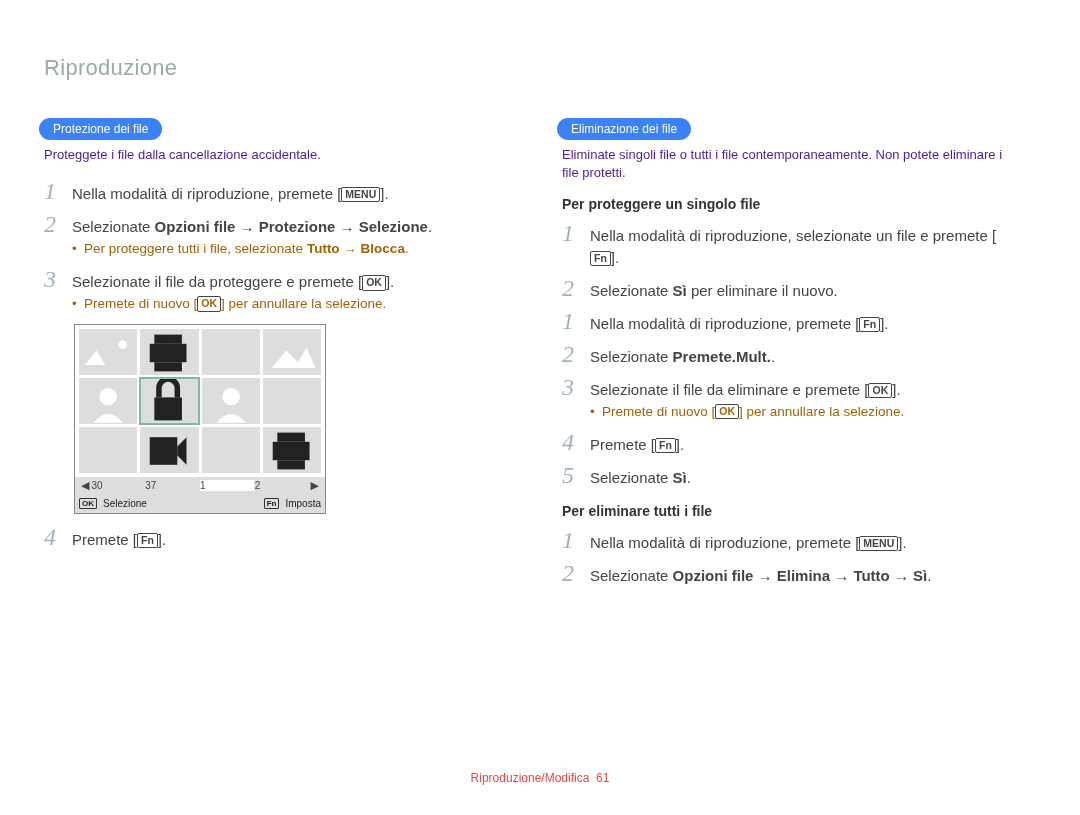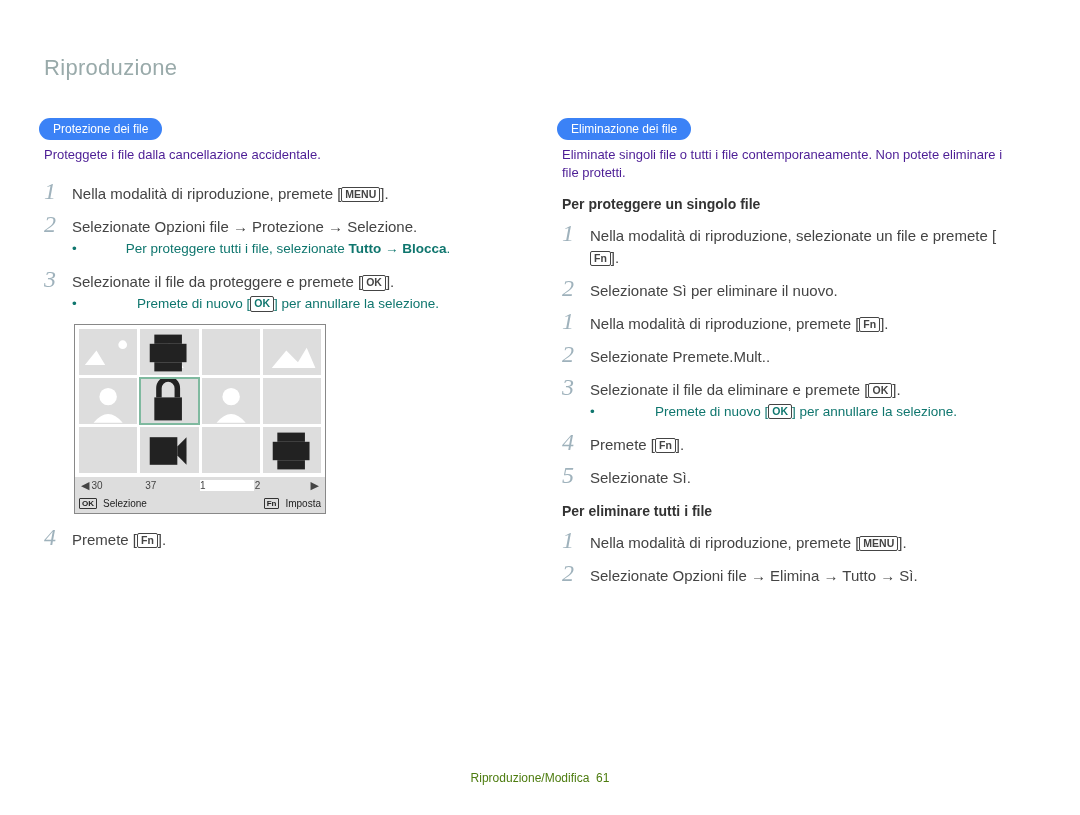--- a/index.html
+++ b/index.html
@@ -56,39 +56,38 @@
     color: #9fb2bc;
     width: 28px;
     flex: none;
     text-align: left;
   }
   .step-text {
     font-size: 15px;
     color: #444;
     line-height: 1.45;
   }
-  .step-text b { font-weight: normal; }
+  .step-text b { font-weight: bold; }
   .btn-box {
     display: inline-block;
     border: 1px solid #444;
     font-size: 10.5px;
     font-weight: bold;
     padding: 0 3px;
     line-height: 1.25;
     border-radius: 2px;
     vertical-align: 1px;
     font-family: Arial, sans-serif;
   }
   .sub-bullet {
     font-size: 13.5px;
-    color: #0f766e;
+    color: #a16207;
     margin: 0 0 8px 40px;
     position: relative;
     line-height: 1.35;
-    text-align: center;
   }
   .sub-bullet::before {
     content: "•";
     position: absolute;
     left: -12px;
     top: 0;
   }
   .subhead {
     font-size: 14px;
     font-weight: bold;
@@ -156,21 +155,21 @@
     border-radius: 1px;
   }
   .thumb-status span { font-size: 10px; }
 
   .footer {
     position: absolute;
     bottom: 30px;
     width: 100%;
     text-align: center;
     font-size: 12px;
-    color: #4d7c0f;
+    color: #ef4444;
   }
 </style>
 </head>
 <body>
 
 <div class="page">
   <div class="page-title">Riproduzione</div>
 
   <div class="columns">
 

